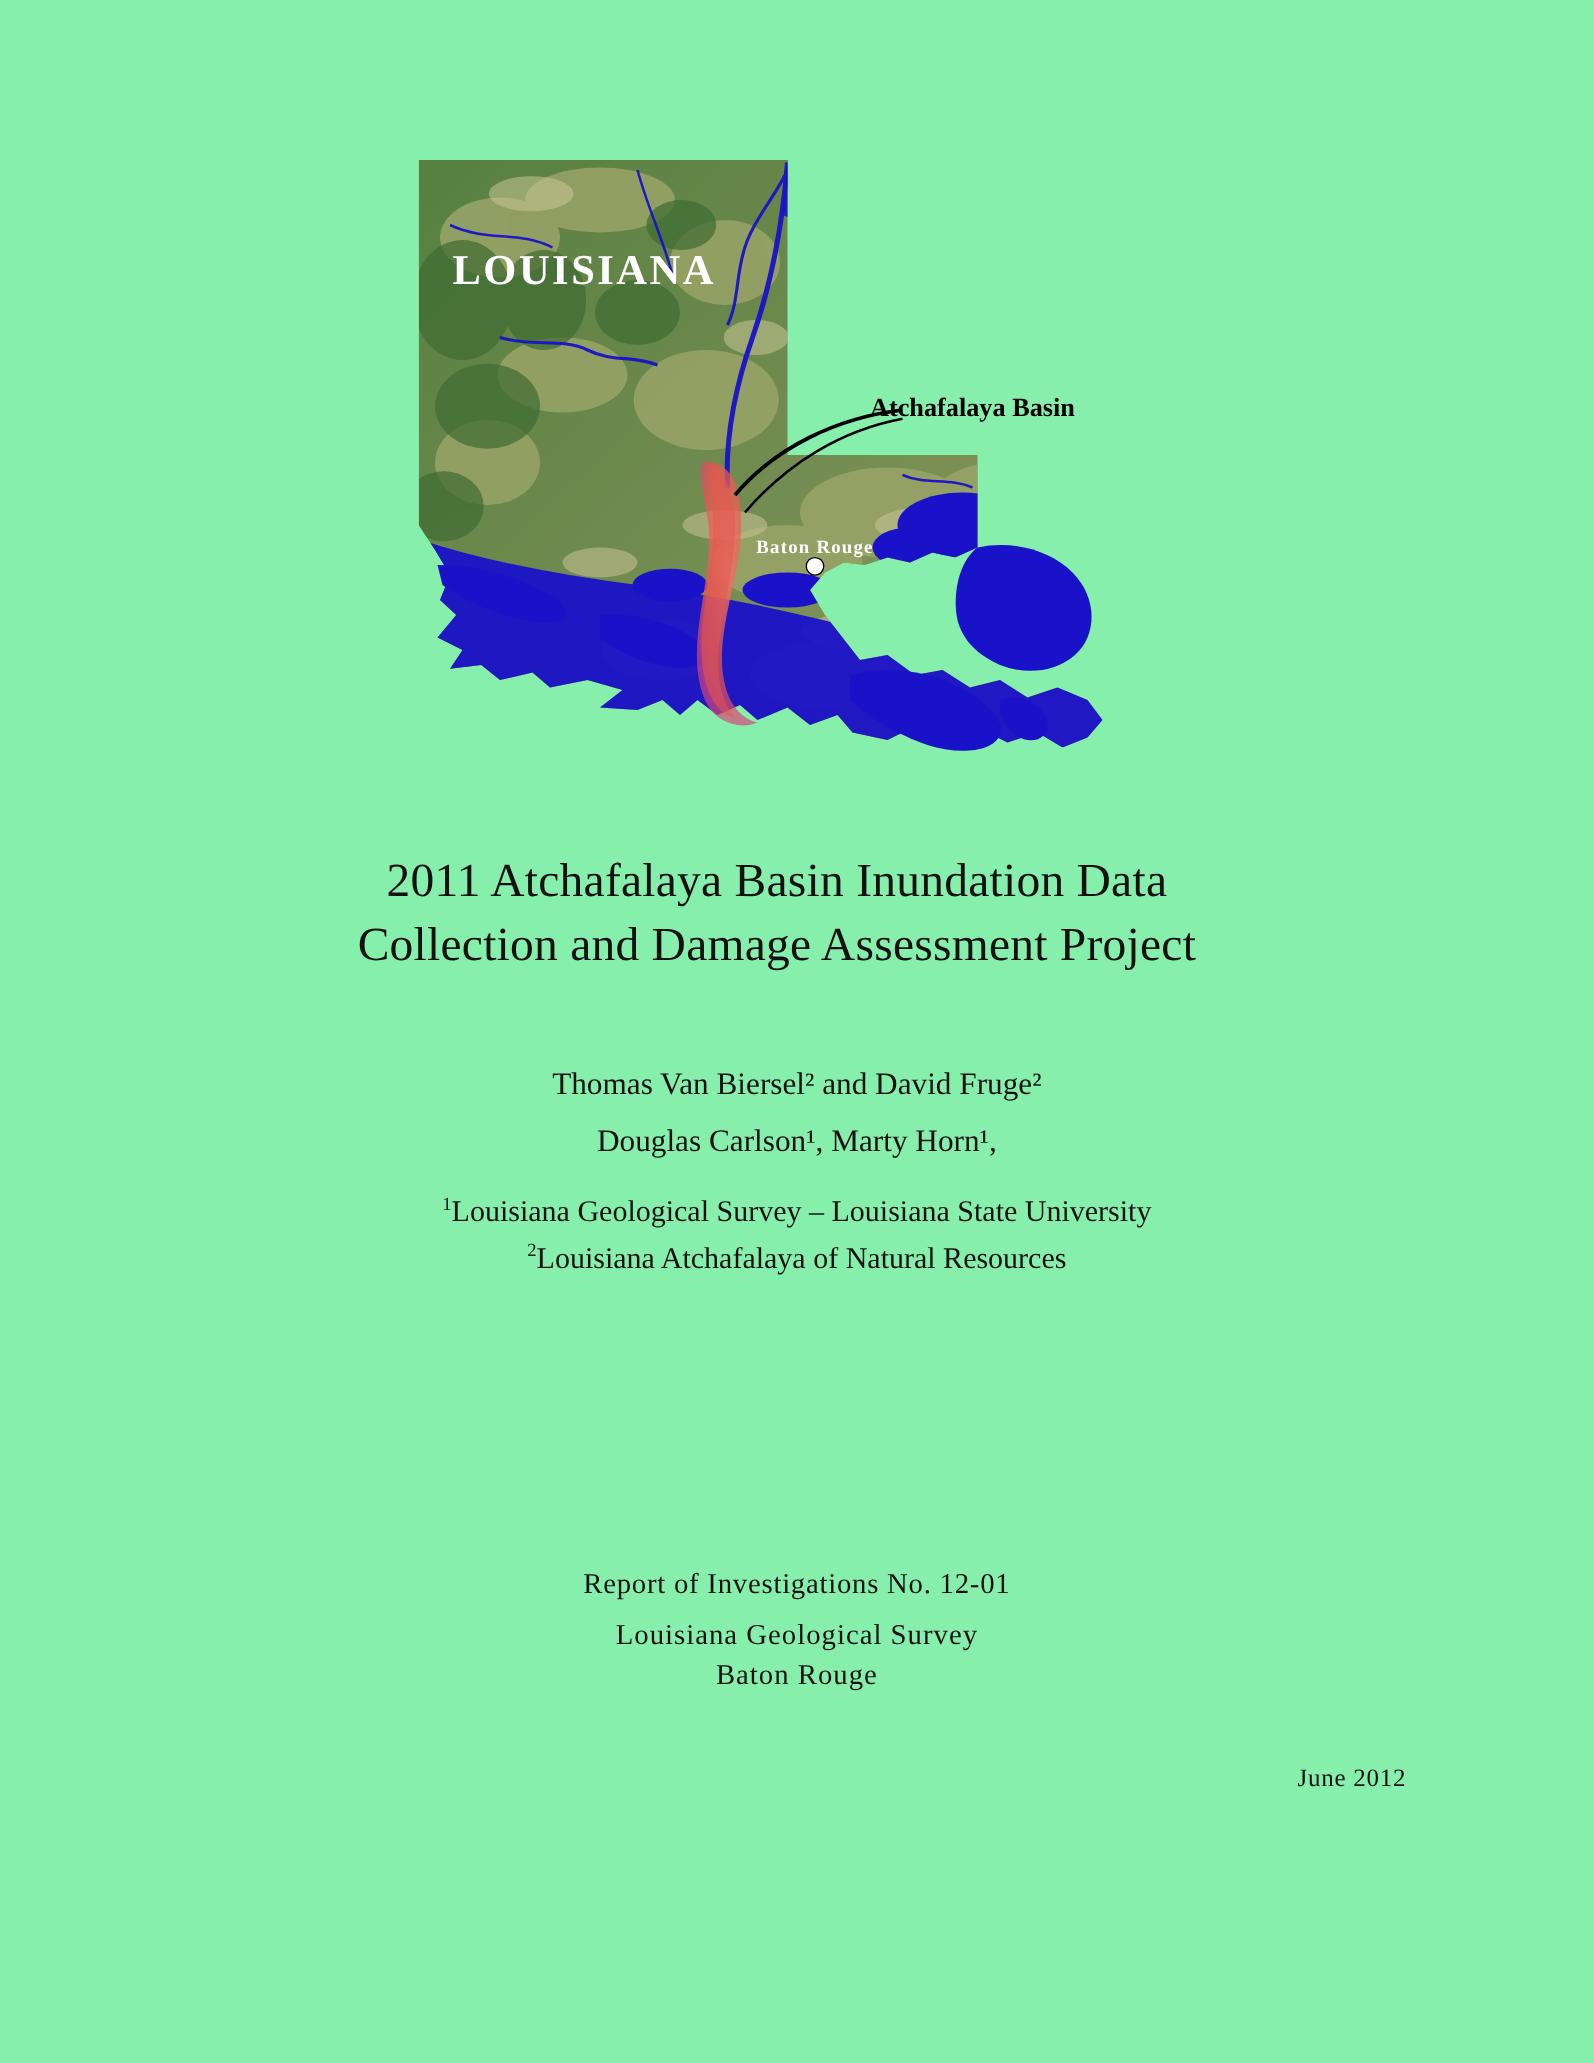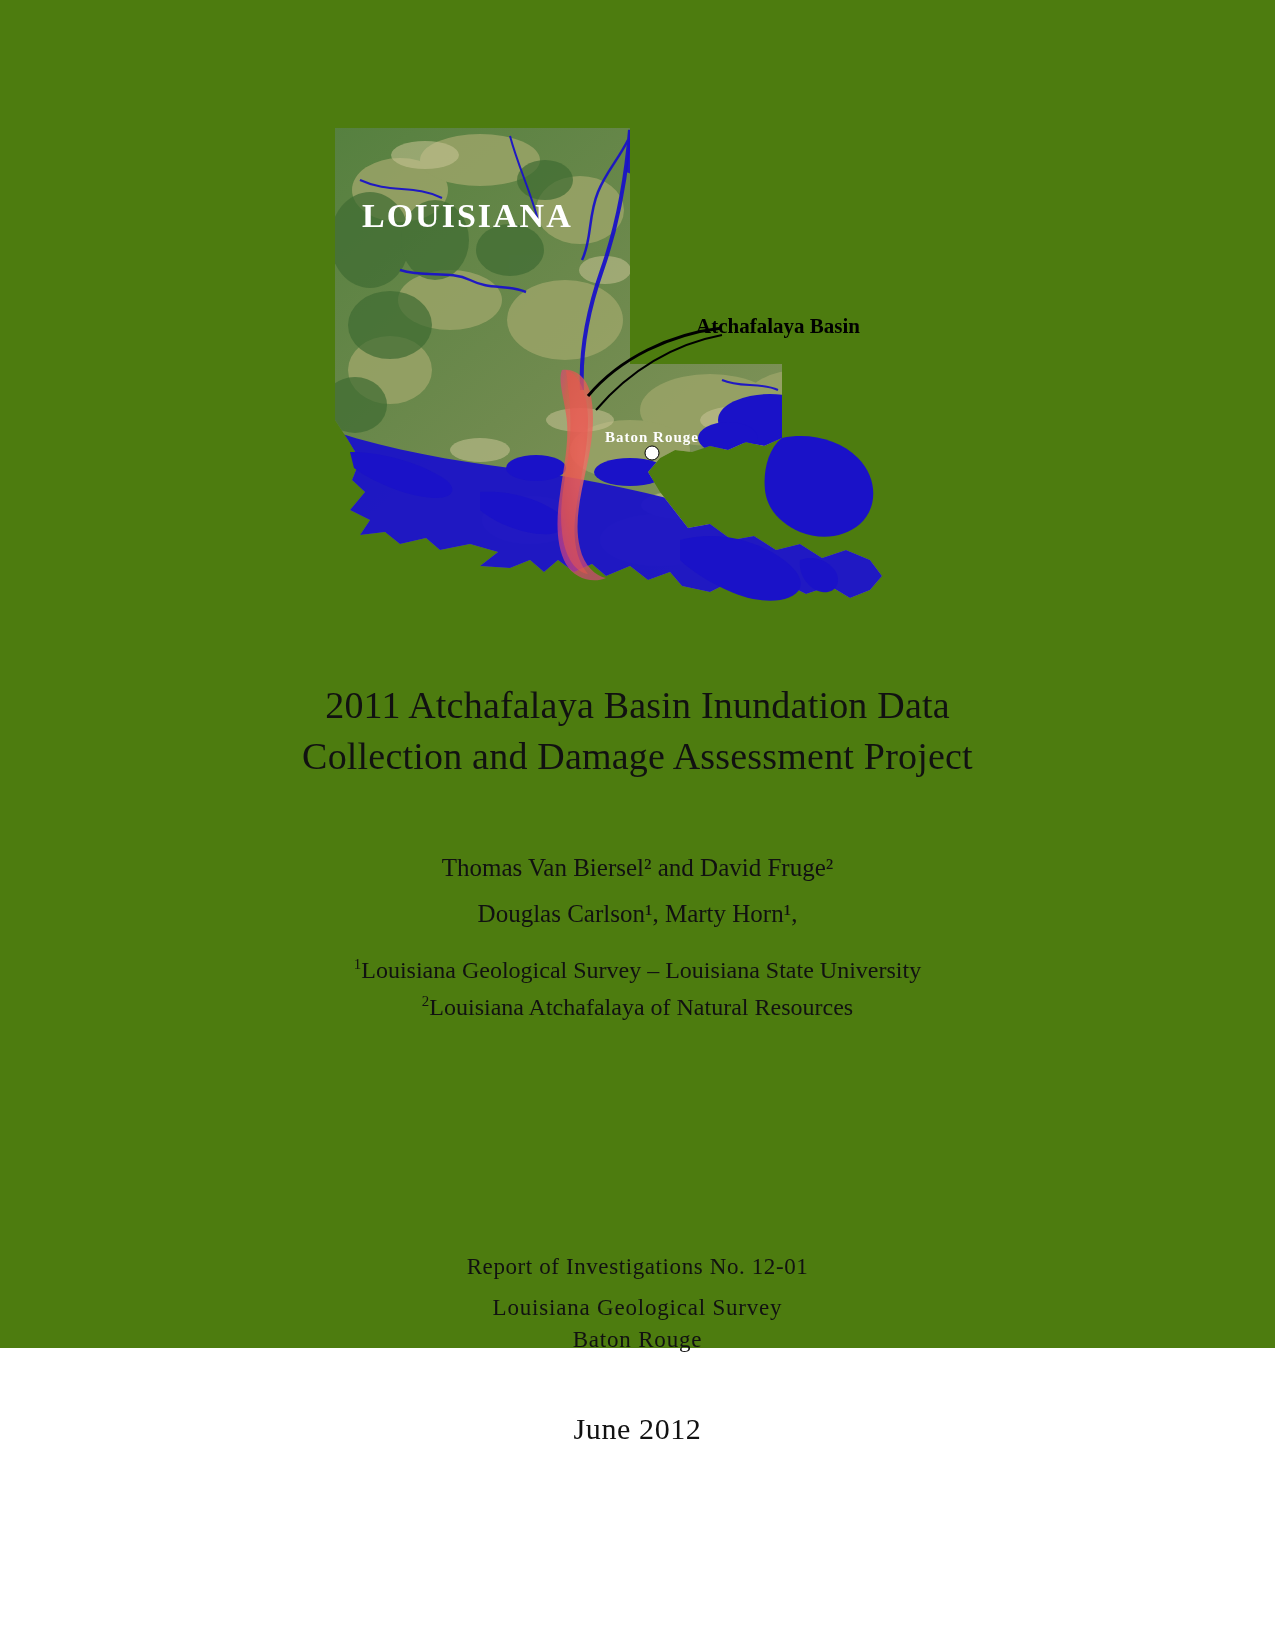--- a/index.html
+++ b/index.html
@@ -13,22 +13,22 @@
     font-family: "Liberation Serif", serif;
     color: #111111;
     position: relative;
     overflow: hidden;
   }
 
   .page {
     position: absolute;
     inset: 0;
     width: 1275px;
-    height: 1348px;
-    background: #4d7c0f;
+    height: 1650px;
+    background: #86efac;
   }
 
   
   .figure {
     position: absolute;
     left: 330px;
     top: 120px;
     width: 560px;
     height: 500px;
   }
@@ -51,21 +51,21 @@
     font-family: "Liberation Serif", serif;
     font-weight: bold;
     font-size: 15px;
     fill: #ffffff;
     letter-spacing: 1px;
   }
 
   
   .title-block {
     position: absolute;
-    left: 150px;
+    left: 134px;
     top: 680px;
     width: 975px;
     text-align: center;
   }
   .doc-title {
     font-family: "Liberation Serif", serif;
     font-size: 38px;
     line-height: 1.35;
     font-weight: normal;
     margin: 0;
@@ -128,22 +128,22 @@
     margin: 0;
     letter-spacing: 0.8px;
     text-align: center;
   }
 
   .pub-date {
     position: absolute;
     left: 150px;
     top: 1412px;
     width: 975px;
-    text-align: center;
-    font-size: 30px;
+    text-align: right;
+    font-size: 20px;
     letter-spacing: 0.6px;
   }
 </style>
 </head>
 <body>
 
 <div class="page">
 
   <div class="figure">
     <svg class="map-svg" width="560" height="500" viewBox="0 0 560 500">

